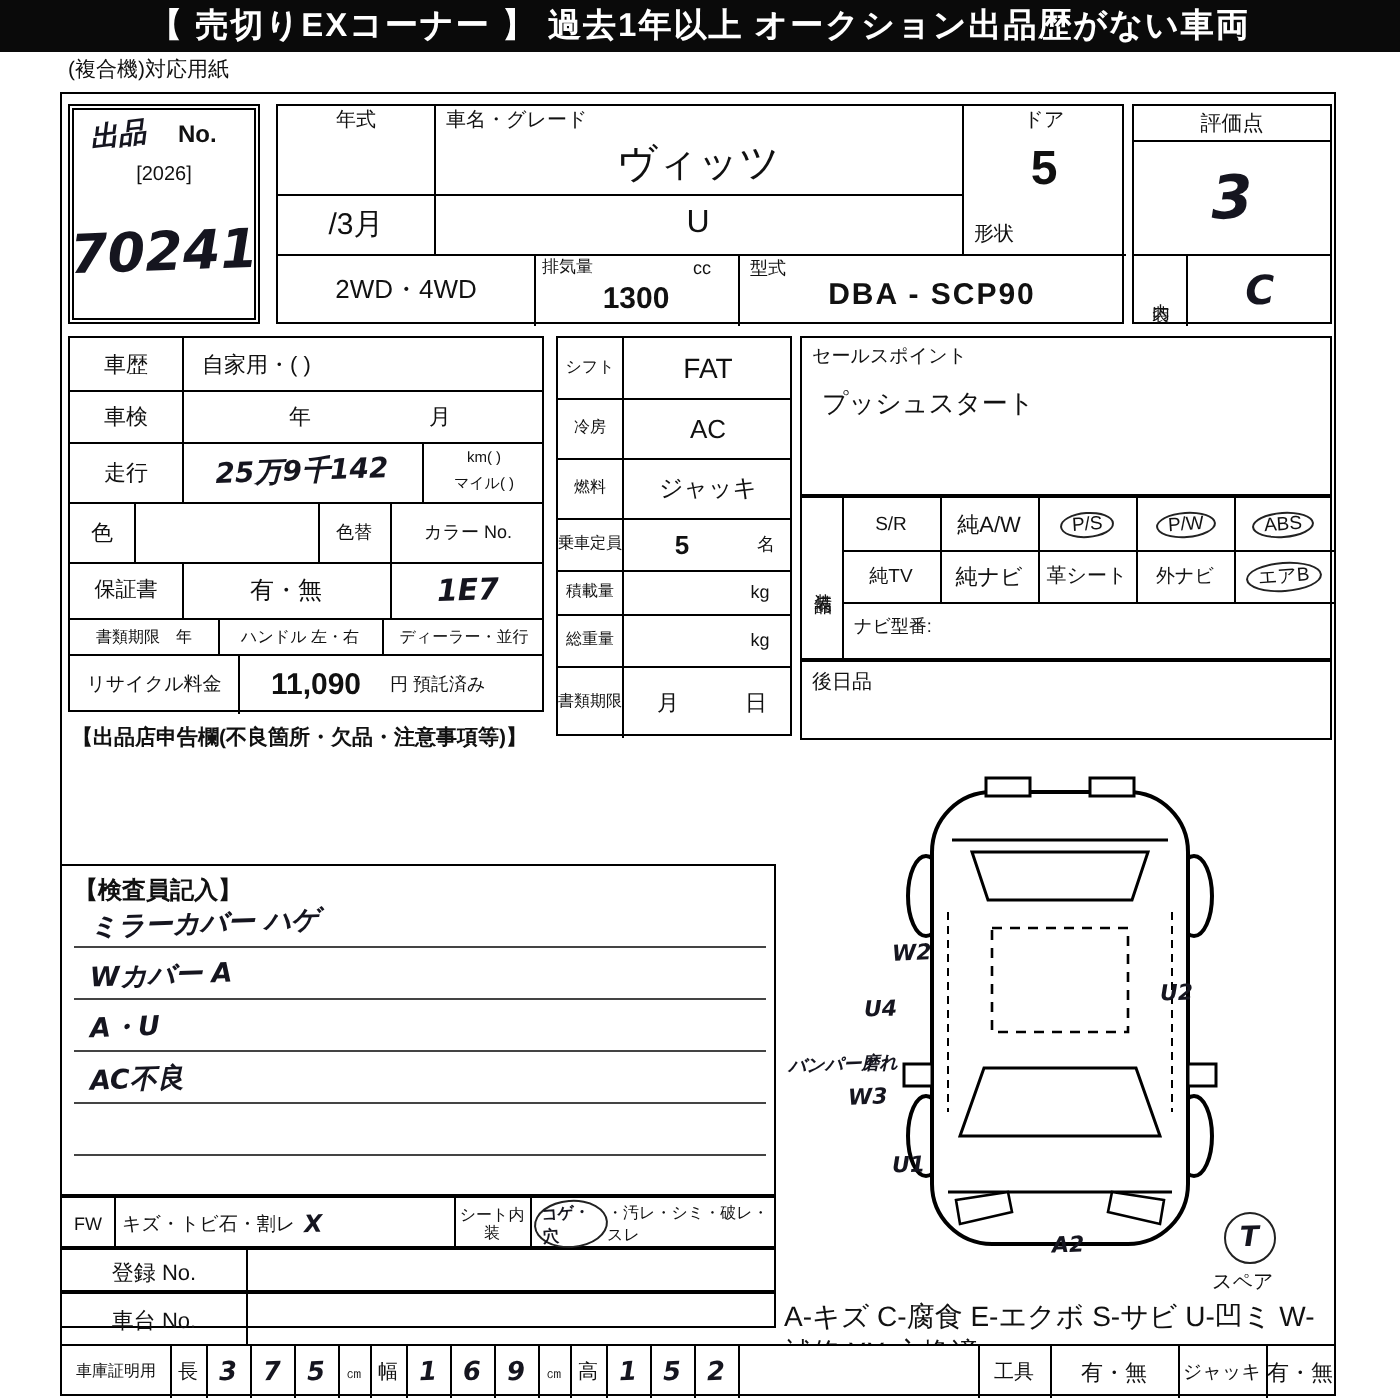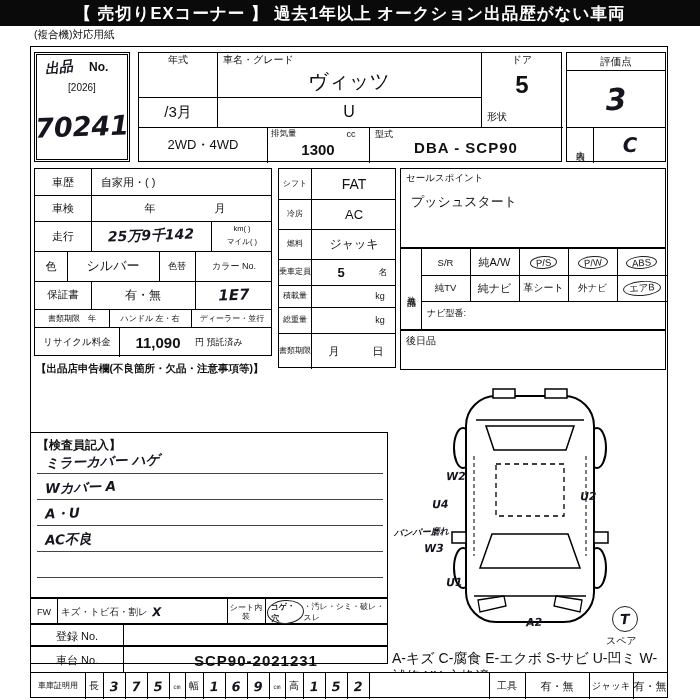--- a/index.html
+++ b/index.html
@@ -87,21 +87,20 @@
   <div class="cell" style="left:0;top:52px;width:56px;height:30px;font-size:11px">走行</div>
   <div class="cell hand" style="left:58px;top:52px;width:116px;height:30px;font-size:14px">25万9千142</div>
   <div class="cell" style="left:178px;top:53px;width:58px;height:13px;font-size:7.5px">km(   )</div>
   <div class="cell" style="left:178px;top:66px;width:58px;height:13px;font-size:7.5px">マイル(   )</div>
 
   <div class="hl" style="left:0;top:112px;width:100%"></div>
   <div class="vl" style="left:32px;top:82px;height:30px"></div>
   <div class="vl" style="left:124px;top:82px;height:30px"></div>
   <div class="vl" style="left:160px;top:82px;height:30px"></div>
   <div class="cell" style="left:0;top:82px;width:32px;height:30px;font-size:11px">色</div>
-  <div class="cell" style="left:32px;top:82px;width:92px;height:30px;font-size:13px">シルバー</div>
   <div class="cell" style="left:124px;top:82px;width:36px;height:30px;font-size:9px">色替</div>
   <div class="cell wrap" style="left:160px;top:82px;width:78px;height:30px;font-size:9px">カラー No.</div>
 
   <div class="hl" style="left:0;top:140px;width:100%"></div>
   <div class="vl" style="left:56px;top:112px;height:28px"></div>
   <div class="vl" style="left:160px;top:112px;height:28px"></div>
   <div class="cell" style="left:0;top:112px;width:56px;height:28px;font-size:10.5px">保証書</div>
   <div class="cell" style="left:56px;top:112px;width:104px;height:28px;font-size:12px">有・無</div>
   <div class="cell hand" style="left:160px;top:112px;width:78px;height:28px;font-size:15px">1E7</div>
 
@@ -264,21 +263,20 @@
 </div>
 
 <div class="bx" style="left:30px;top:624px;width:358px;height:22px">
   <div class="vl" style="left:92px;top:0;height:22px"></div>
   <div class="cell" style="left:0;top:0;width:92px;height:22px;font-size:11px">登録 No.</div>
 </div>
 
 <div class="bx" style="left:30px;top:646px;width:358px;height:18px">
   <div class="vl" style="left:92px;top:0;height:26px"></div>
   <div class="cell" style="left:0;top:0;width:92px;height:26px;font-size:11px">車台 No.</div>
-  <div class="cell" style="left:92px;top:0;width:266px;height:26px;font-size:15px;font-weight:bold;letter-spacing:1px">SCP90-2021231</div>
 </div>
 
 <div class="bx" style="left:30px;top:672px;width:638px;height:26px">
   <div class="cell wrap" style="left:0;top:0;width:54px;height:26px;font-size:8px">車庫証明用</div>
   <div class="vl" style="left:54px;top:0;height:26px"></div>
   <div class="cell" style="left:54px;top:0;width:18px;height:26px;font-size:10px">長</div>
   <div class="vl" style="left:72px;top:0;height:26px"></div>
   <div class="cell hand" style="left:72px;top:0;width:22px;height:26px;font-size:13px">3</div>
   <div class="vl" style="left:94px;top:0;height:26px"></div>
   <div class="cell hand" style="left:94px;top:0;width:22px;height:26px;font-size:13px">7</div>

